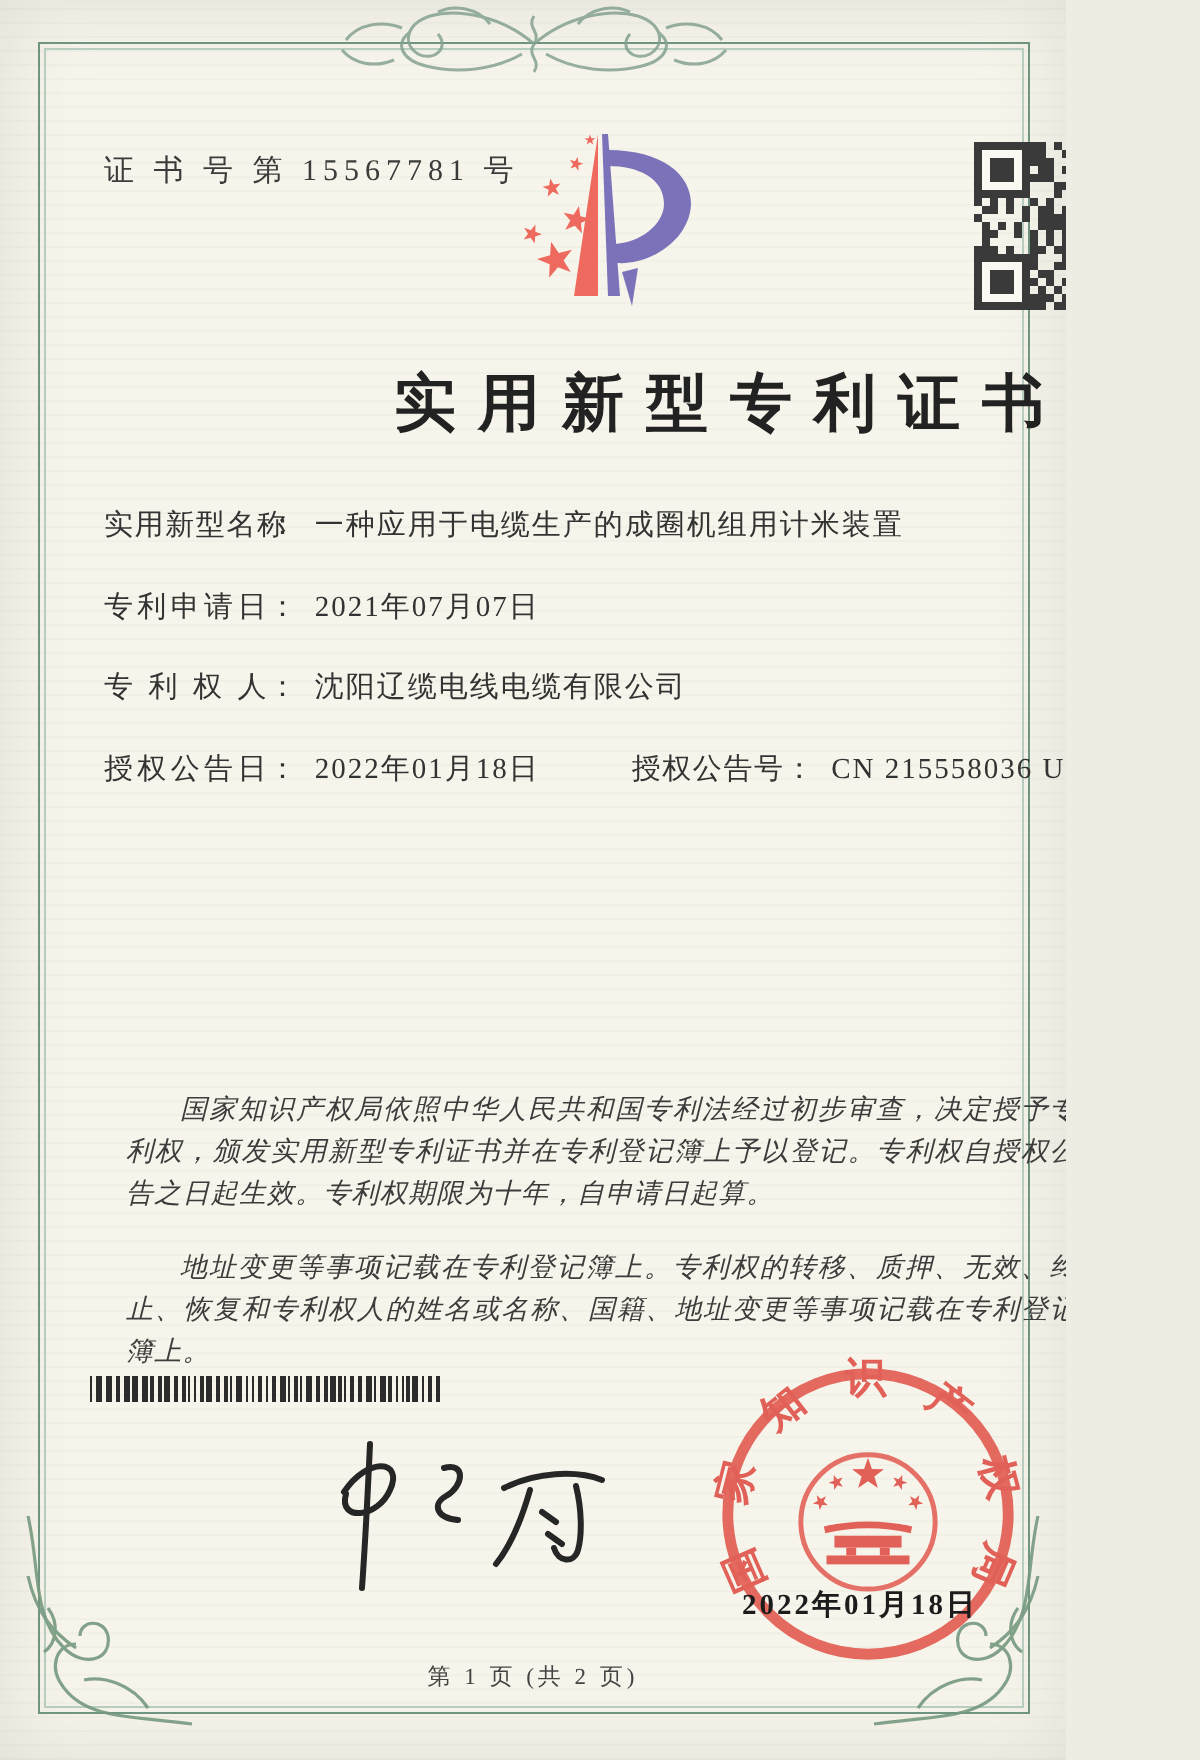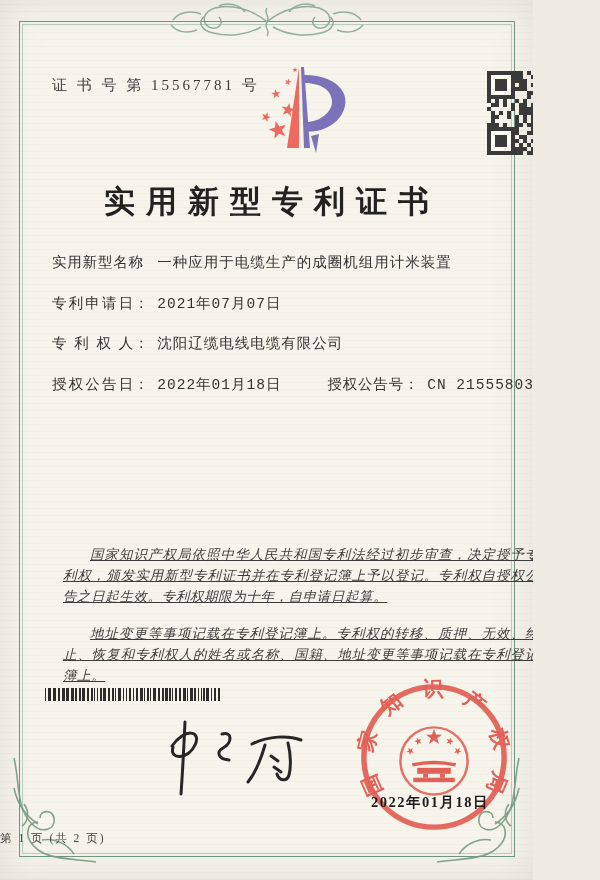--- a/index.html
+++ b/index.html
@@ -18,40 +18,40 @@
   .frame .inner{position:absolute; inset:2px; border:1px solid #b7cdc0;}
   .ornament-top{position:absolute; left:50%; top:0; transform:translateX(-50%);}
   .corner{position:absolute; bottom:14px;}
   .corner-right{right:10px;}
   .corner-left{left:10px; transform:scaleX(-1);}
   .cert-no{position:absolute; left:52px; top:76px; font-size:15px; letter-spacing:3px; color:#3b3b3b;}
   .logo{position:absolute; left:243px; top:60px; width:122px; height:114px;}
   .qr{position:absolute; left:487px; top:71px; width:84px; height:84px;}
   .title{
     position:absolute; top:181px; left:0; width:100%; margin:0;
-    text-align:center; font-size:31px; font-weight:600; letter-spacing:11px;
+    text-align:right; font-size:31px; font-weight:600; letter-spacing:11px;
     color:#222; text-indent:11px;
   }
   .fields{position:absolute; left:52px; top:253px; width:500px;}
   .row{height:40.5px; font-size:14.5px; letter-spacing:0.8px; color:#333; white-space:nowrap;}
   .lbl{display:inline-block; width:82px; text-align:justify; text-align-last:justify; vertical-align:top;}
   .colon{display:inline-block; margin-right:8px;}
-  .val{letter-spacing:1px;font-family:Liberation Mono, monospace;}
+  .val{letter-spacing:1px;}
   .grant .pair2{margin-left:46px;}
   .paras{position:absolute; left:47px; top:528px; width:508px;}
   .paras p{
     margin:16px; text-indent:2em; font-size:13.5px; line-height:21px;
-    letter-spacing:0.6px; color:#3c3c3c; font-style:italic; text-align:justify;text-decoration:underline;
+    letter-spacing:0.6px; color:#3c3c3c; font-style:italic; text-align:justify;
   }
   .barcode{position:absolute; left:45px; top:688px;}
   .signer{position:absolute; left:55px; top:740px; font-size:15px; font-weight:600; letter-spacing:3px; color:#2d2d2d; line-height:31px;}
   .signature{position:absolute; left:138px; top:714px;}
   .seal{position:absolute; left:355px; top:678px; width:158px; height:158px; opacity:0.92;}
   .seal-date{position:absolute; left:371px; top:793px; font-size:14.5px; letter-spacing:1.5px; color:#1c1c1c; font-weight:600; z-index:3;}
-  .footer{position:absolute; left:0; width:100%; top:831px; text-align:left; font-size:11.5px; letter-spacing:2px; color:#444;}
+  .footer{position:absolute; left:0; width:100%; top:831px; text-align:center; font-size:11.5px; letter-spacing:2px; color:#444;}
 </style>
 </head>
 <body>
 
 <div class="page">
 
   <div class="frame">
     <div class="inner"></div>
   </div>
 

